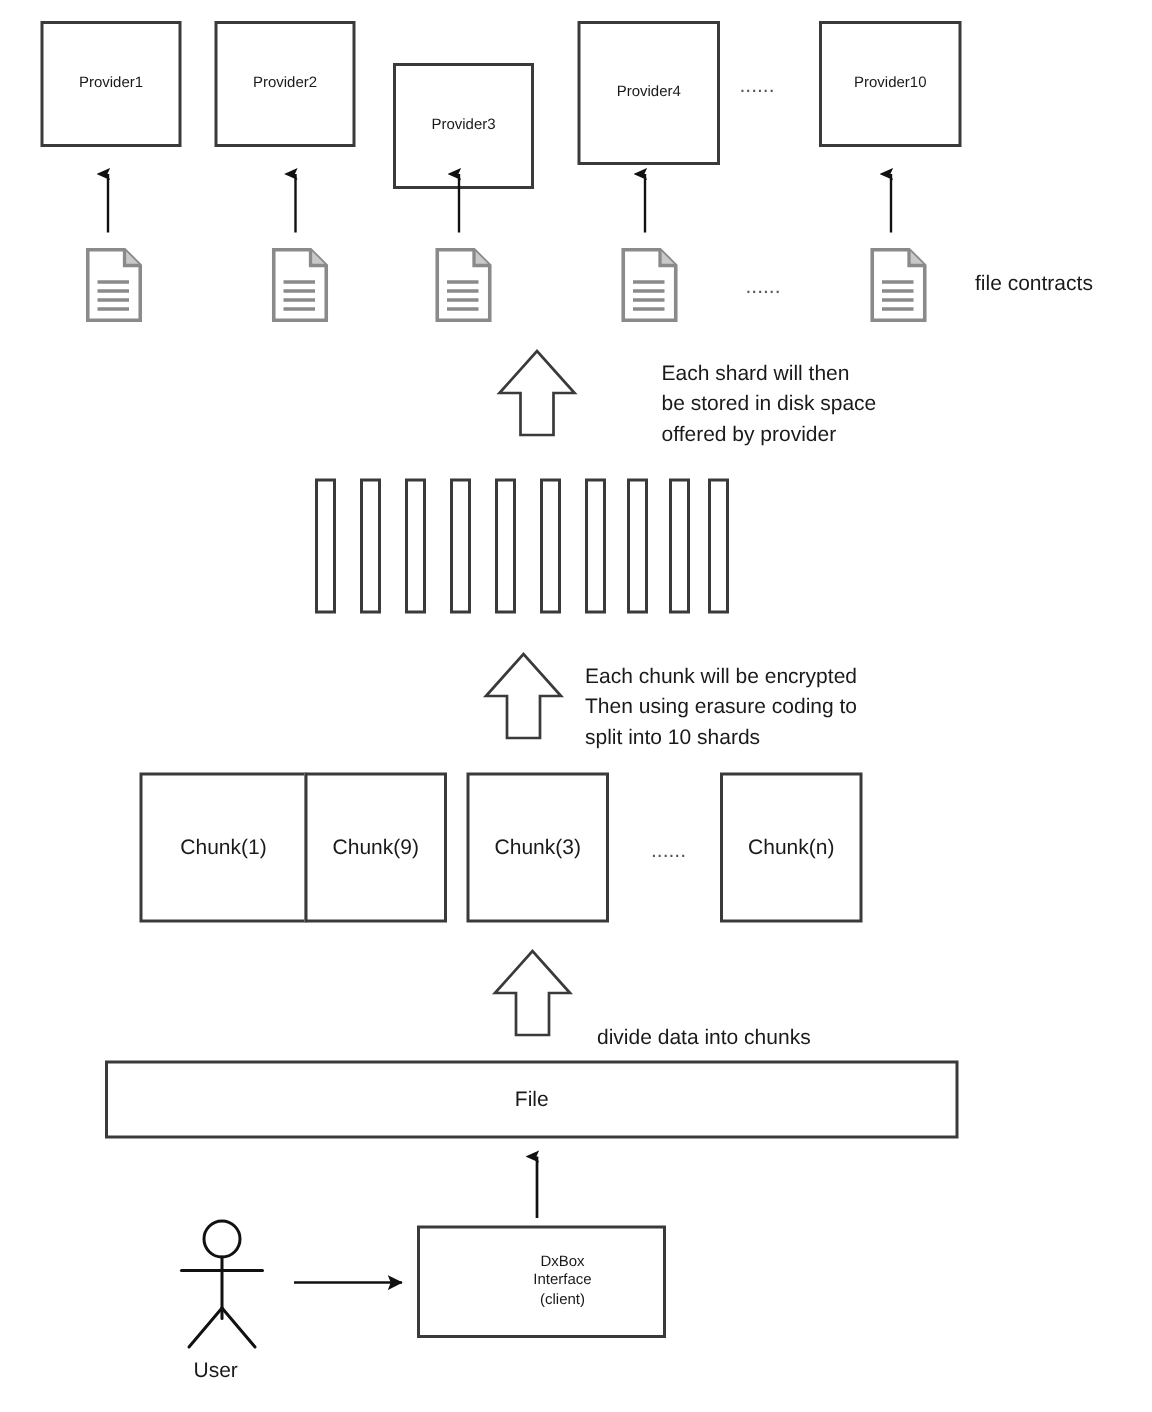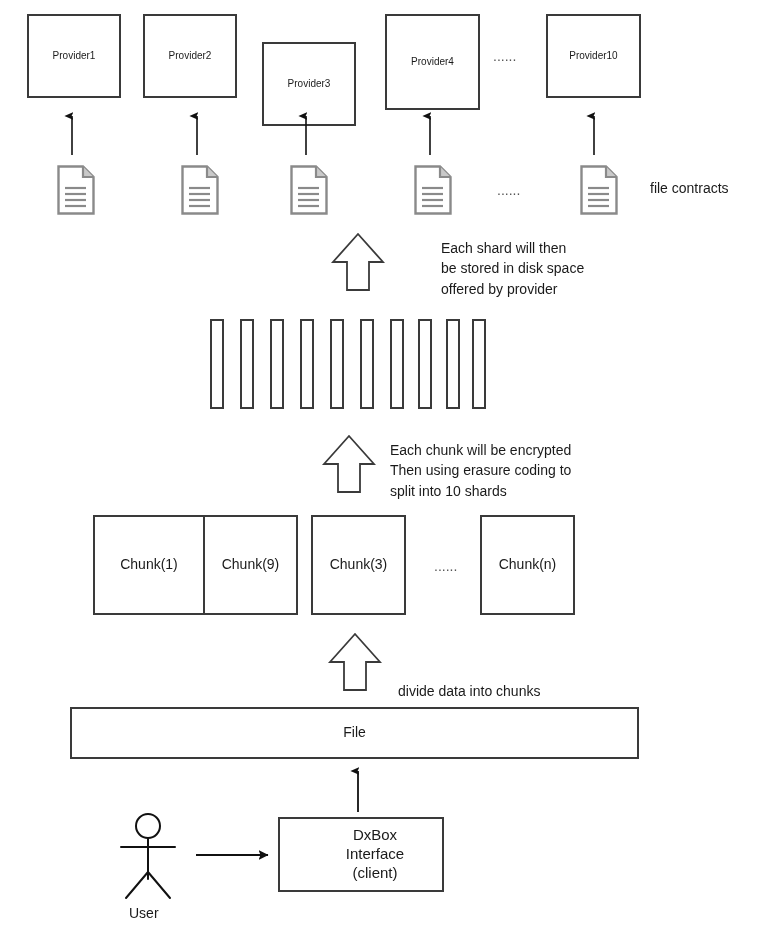--- a/index.html
+++ b/index.html
@@ -30,21 +30,21 @@
     align-items: center;
     justify-content: center;
     text-align: center;
     font-size: 14px;
     color: #1a1a1a;
     line-height: 1.25;
   }
   .provider-box { font-size: 10px; }
   .chunk-box    { font-size: 14px; }
   .file-box     { font-size: 14px; }
-  .client-box   { font-size: 15px; padding-left: 28px; }
+  .client-box   { font-size: 10px; padding-left: 28px; }
 
   
   .shard {
     position: absolute;
     box-sizing: border-box;
     border: 2px solid #3a3a3a;
     background: #ffffff;
   }
 
   

